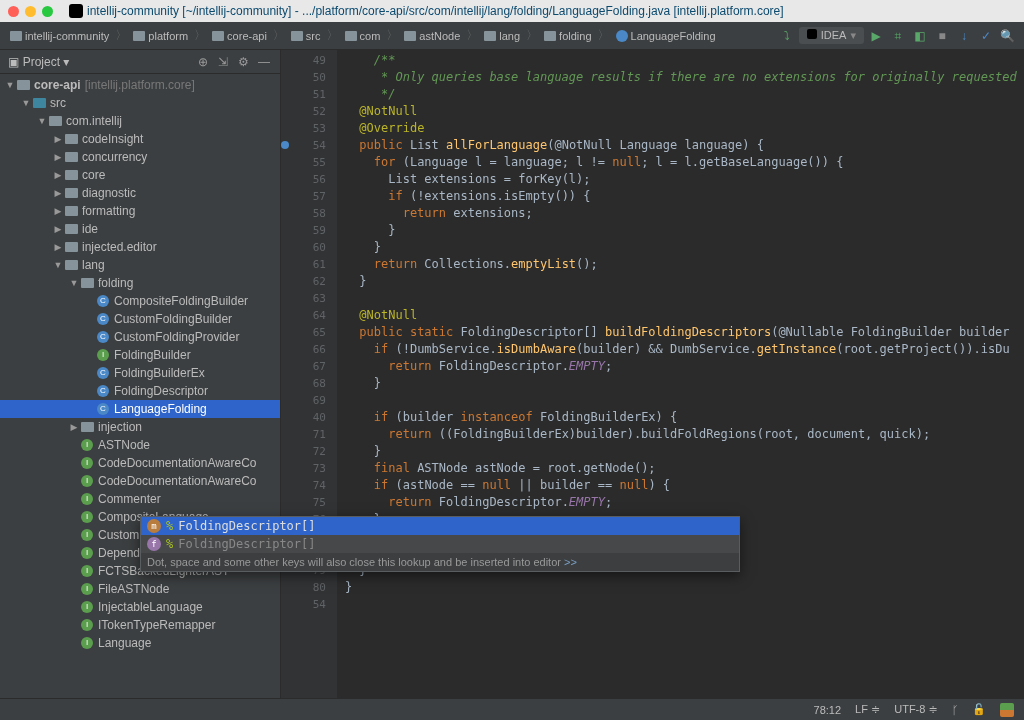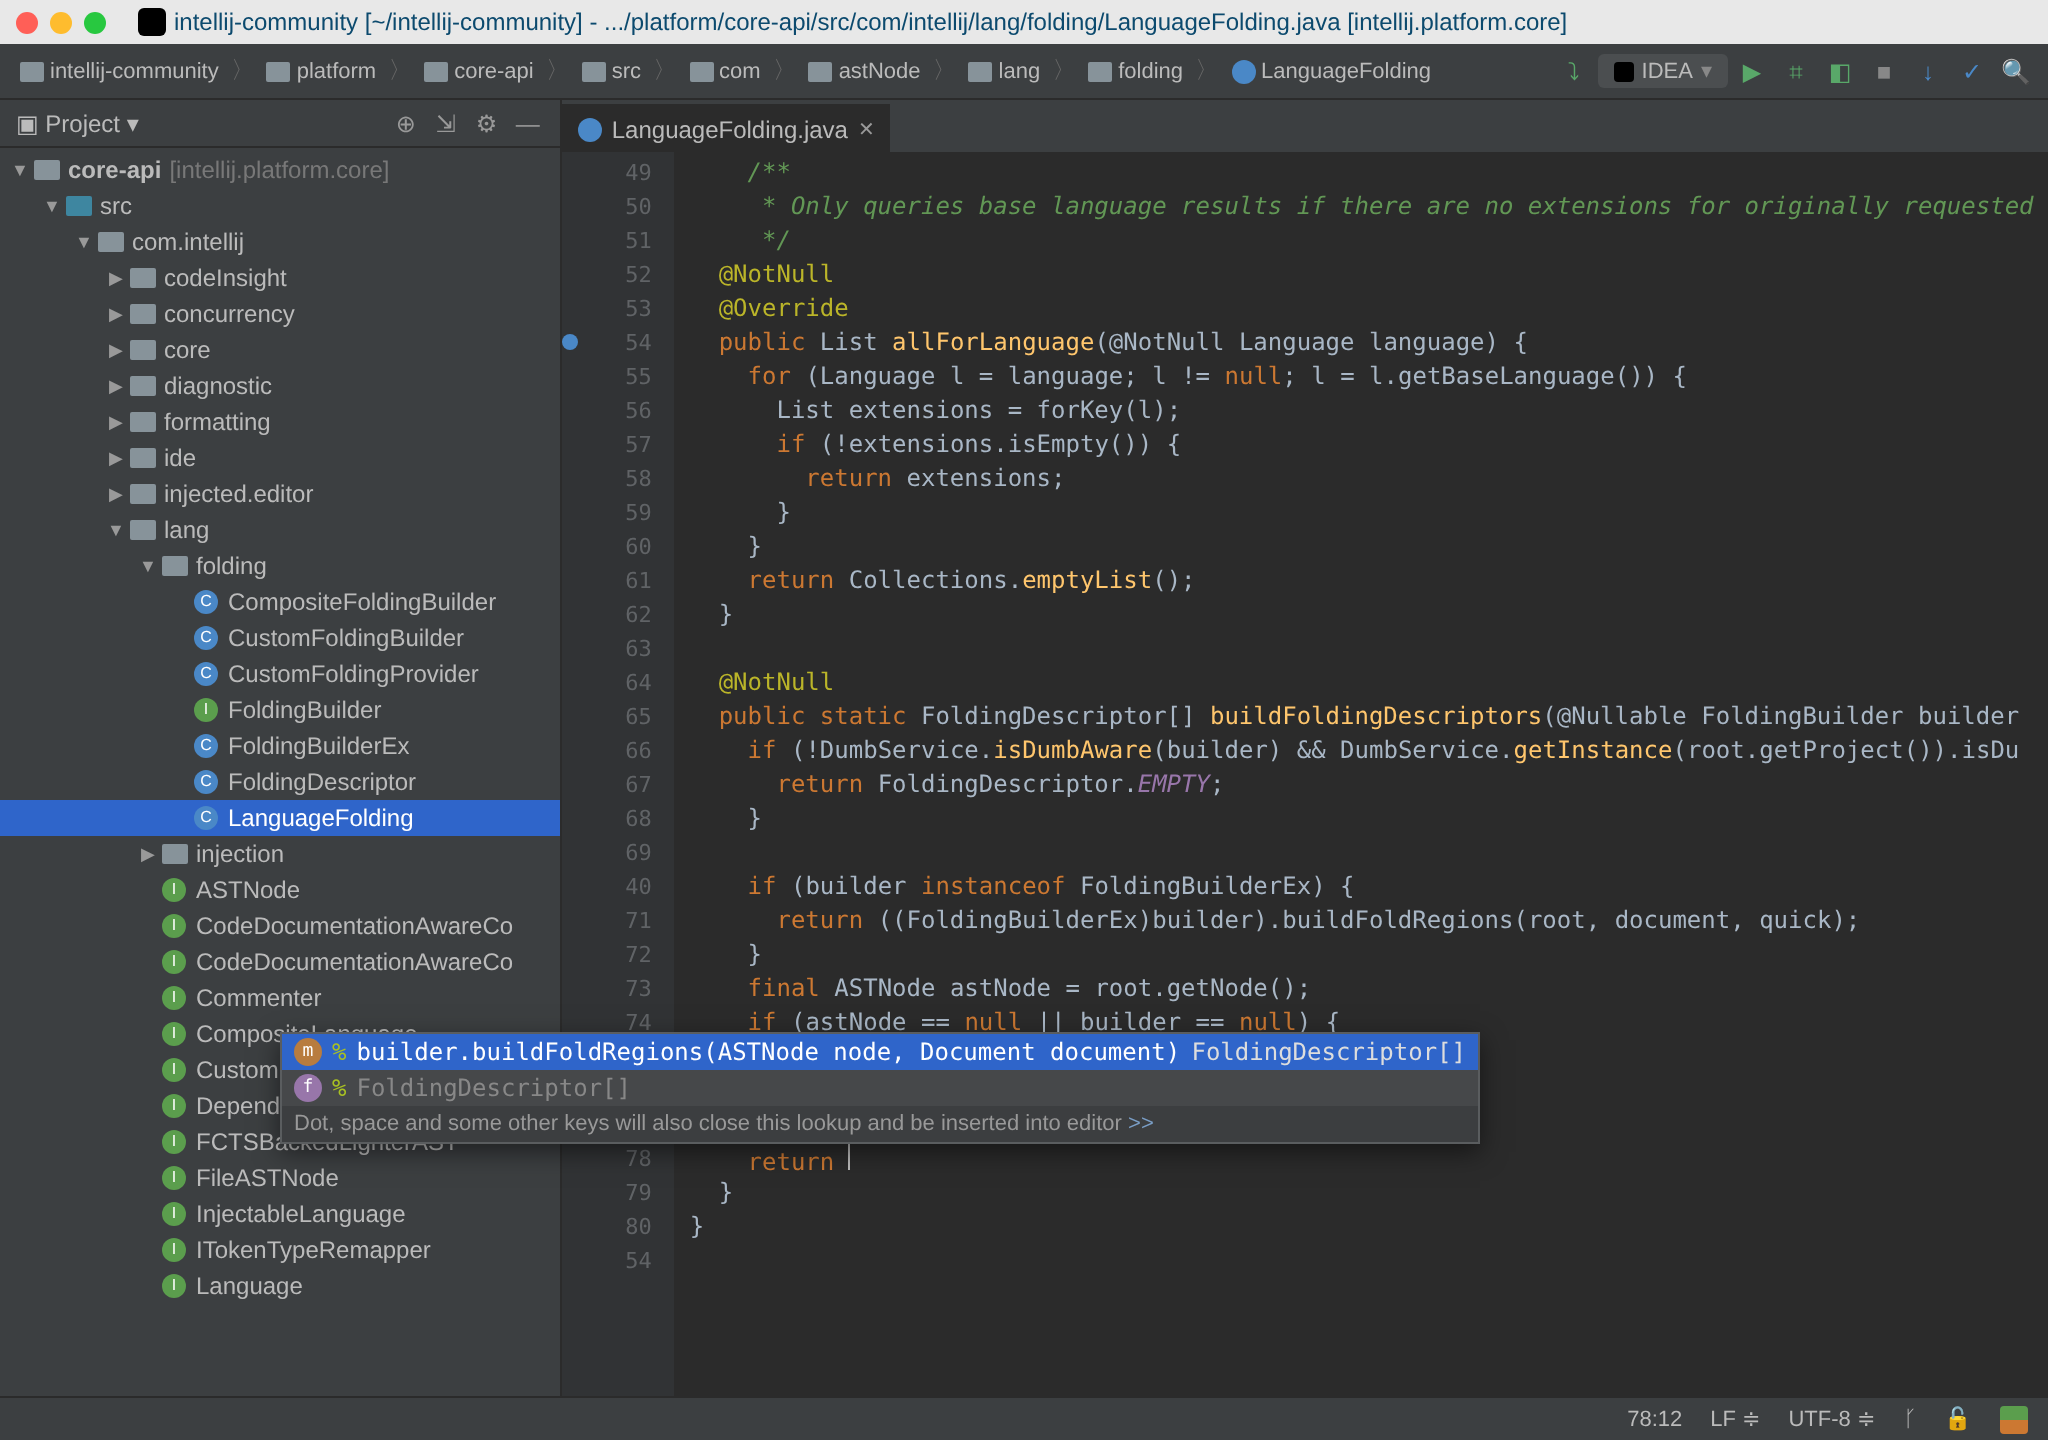--- a/index.html
+++ b/index.html
@@ -15,21 +15,21 @@
 .app-icon { width: 14px; height: 14px; background: #000; border-radius: 3px; display: inline-block; }
 
 
 .navbar { height: 28px; background: #3c3f41; border-bottom: 1px solid #2b2b2b; display: flex; align-items: center; padding: 0 6px; gap: 2px; }
 .crumb { display: flex; align-items: center; gap: 3px; padding: 2px 4px; color: #bbb; font-size: 11px; }
 .crumb-sep { color: #666; }
 .folder-icon { width: 12px; height: 10px; background: #87939a; border-radius: 1px; display: inline-block; }
 .class-icon-sm { width: 12px; height: 12px; border-radius: 50%; background: #4a88c7; display: inline-block; }
 .nav-spacer { flex: 1; }
 .nav-btn { width: 20px; height: 20px; display: flex; align-items: center; justify-content: center; color: #bbb; }
-.run-config { background: #4b4e50; padding: 2px 8px; border-radius: 3px; font-size: 11px; display: flex; align-items: center; gap: 4px; }
+.run-config { background: #4b4e50; padding: 2px 8px; border-radius: 3px; font-size: 11px; display: flex; align-items: flex-start; gap: 4px; }
 .play-icon { color: #59a869; }
 .bug-icon { color: #59a869; }
 
 
 .main { display: flex; height: calc(100% - 22px - 28px - 22px); }
 
 
 .project-panel { width: 300px; background: #3c3f41; border-right: 1px solid #2b2b2b; display: flex; flex-direction: column; }
 .panel-header { height: 24px; display: flex; align-items: center; padding: 0 8px; border-bottom: 1px solid #2b2b2b; gap: 6px; }
 .panel-icon { width: 14px; height: 14px; color: #999; }
@@ -293,27 +293,20 @@
               <span class="icon-interface">I</span>
             </span>ITokenTypeRemapper</div>
           <div class="tree-node" style="padding-left: 80px;"><span class="tree-icon">
               <span class="icon-interface">I</span>
             </span>Language</div>
         </div>
     </div>
   </div>
 
   <div class="editor-area">
-    <div class="tabs">
-      <div class="tab active">
-        <span class="class-icon-sm"></span>
-        <span>LanguageFolding.java</span>
-        <span class="tab-close">✕</span>
-      </div>
-    </div>
     <div class="editor">
       <div class="gutter" id="gutter">
           <div class="gutter-line">49</div>
           <div class="gutter-line">50</div>
           <div class="gutter-line">51</div>
           <div class="gutter-line">52</div>
           <div class="gutter-line">53</div>
           <div class="gutter-line">54<span class="gutter-mark"></span></div>
           <div class="gutter-line">55</div>
           <div class="gutter-line">56</div>
@@ -345,21 +338,20 @@
         </div>
       <div class="code" id="code"><div class="code-line">    <span class="comment">/**</span></div><div class="code-line">    <span class="comment"> * Only queries base language results if there are no extensions for originally requested </span></div><div class="code-line">    <span class="comment"> */</span></div><div class="code-line">  <span class="anno">@NotNull</span></div><div class="code-line">  <span class="anno">@Override</span></div><div class="code-line">  <span class="kw">public </span><span class="type">List<foldingbuilder> </foldingbuilder></span><span class="method">allForLanguage</span><span class="type">(@NotNull Language </span><span class="param">language</span><span class="type">) {</span></div><div class="code-line">    <span class="kw">for </span><span class="type">(Language </span><span class="ident">l</span><span class="type"> = </span><span class="param">language</span><span class="type">; </span><span class="ident">l</span><span class="type"> != </span><span class="kw">null</span><span class="type">; </span><span class="ident">l</span><span class="type"> = </span><span class="ident">l</span><span class="type">.getBaseLanguage()) {</span></div><div class="code-line">      <span class="type">List<foldingbuilder> extensions = forKey(</foldingbuilder></span><span class="ident">l</span><span class="type">);</span></div><div class="code-line">      <span class="kw">if </span><span class="type">(!extensions.isEmpty()) {</span></div><div class="code-line">        <span class="kw">return </span><span class="ident">extensions;</span></div><div class="code-line">      <span class="type">}</span></div><div class="code-line">    <span class="type">}</span></div><div class="code-line">    <span class="kw">return </span><span class="type">Collections.</span><span class="method">emptyList</span><span class="type">();</span></div><div class="code-line">  <span class="type">}</span></div><div class="code-line"></div><div class="code-line">  <span class="anno">@NotNull</span></div><div class="code-line">  <span class="kw">public static </span><span class="type">FoldingDescriptor[] </span><span class="method">buildFoldingDescriptors</span><span class="type">(@Nullable FoldingBuilder </span><span class="param">builder</span></div><div class="code-line">    <span class="kw">if </span><span class="type">(!DumbService.</span><span class="method">isDumbAware</span><span class="type">(</span><span class="param">builder</span><span class="type">) &amp;&amp; DumbService.</span><span class="method">getInstance</span><span class="type">(</span><span class="param">root</span><span class="type">.getProject()).isDu</span></div><div class="code-line">      <span class="kw">return </span><span class="type">FoldingDescriptor.</span><span class="field">EMPTY</span><span class="type">;</span></div><div class="code-line">    <span class="type">}</span></div><div class="code-line"></div><div class="code-line">    <span class="kw">if </span><span class="type">(</span><span class="param">builder </span><span class="kw">instanceof </span><span class="type">FoldingBuilderEx) {</span></div><div class="code-line">      <span class="kw">return </span><span class="type">((FoldingBuilderEx)</span><span class="param">builder</span><span class="type">).buildFoldRegions(</span><span class="param">root</span><span class="type">, </span><span class="param">document</span><span class="type">, </span><span class="param">quick</span><span class="type">);</span></div><div class="code-line">    <span class="type">}</span></div><div class="code-line">    <span class="kw">final </span><span class="type">ASTNode </span><span class="ident">astNode</span><span class="type"> = </span><span class="param">root</span><span class="type">.getNode();</span></div><div class="code-line">    <span class="kw">if </span><span class="type">(</span><span class="ident">astNode</span><span class="type"> == </span><span class="kw">null </span><span class="type">|| </span><span class="param">builder</span><span class="type"> == </span><span class="kw">null</span><span class="type">) {</span></div><div class="code-line">      <span class="kw">return </span><span class="type">FoldingDescriptor.</span><span class="field">EMPTY</span><span class="type">;</span></div><div class="code-line">    <span class="type">}</span></div><div class="code-line"></div><div class="code-line">    <span class="kw">return </span><span style="border-left:1px solid #bbb;height:14px;display:inline-block"></span></div><div class="code-line">  <span class="type">}</span></div><div class="code-line"><span class="type">}</span></div></div>
     </div>
   </div>
 </div>
 
 <div class="popup">
   <div class="popup-item selected">
     <span class="popup-icon m">m</span>
       <span style="color:#a8c023">%</span>
-    <span class="popup-sig">builder.buildFoldRegions(ASTNode node, Document document)</span>
     <span class="popup-type">FoldingDescriptor[]</span>
   </div>
   <div class="popup-item">
     <span class="popup-icon f">f</span>
       <span style="color:#a8c023">%</span>
     <span class="popup-type">FoldingDescriptor[]</span>
   </div>
   <div class="popup-hint">
     <span>Dot, space and some other keys will also close this lookup and be inserted into editor </span><span class="popup-hint-link">&gt;&gt;</span>
   </div>

